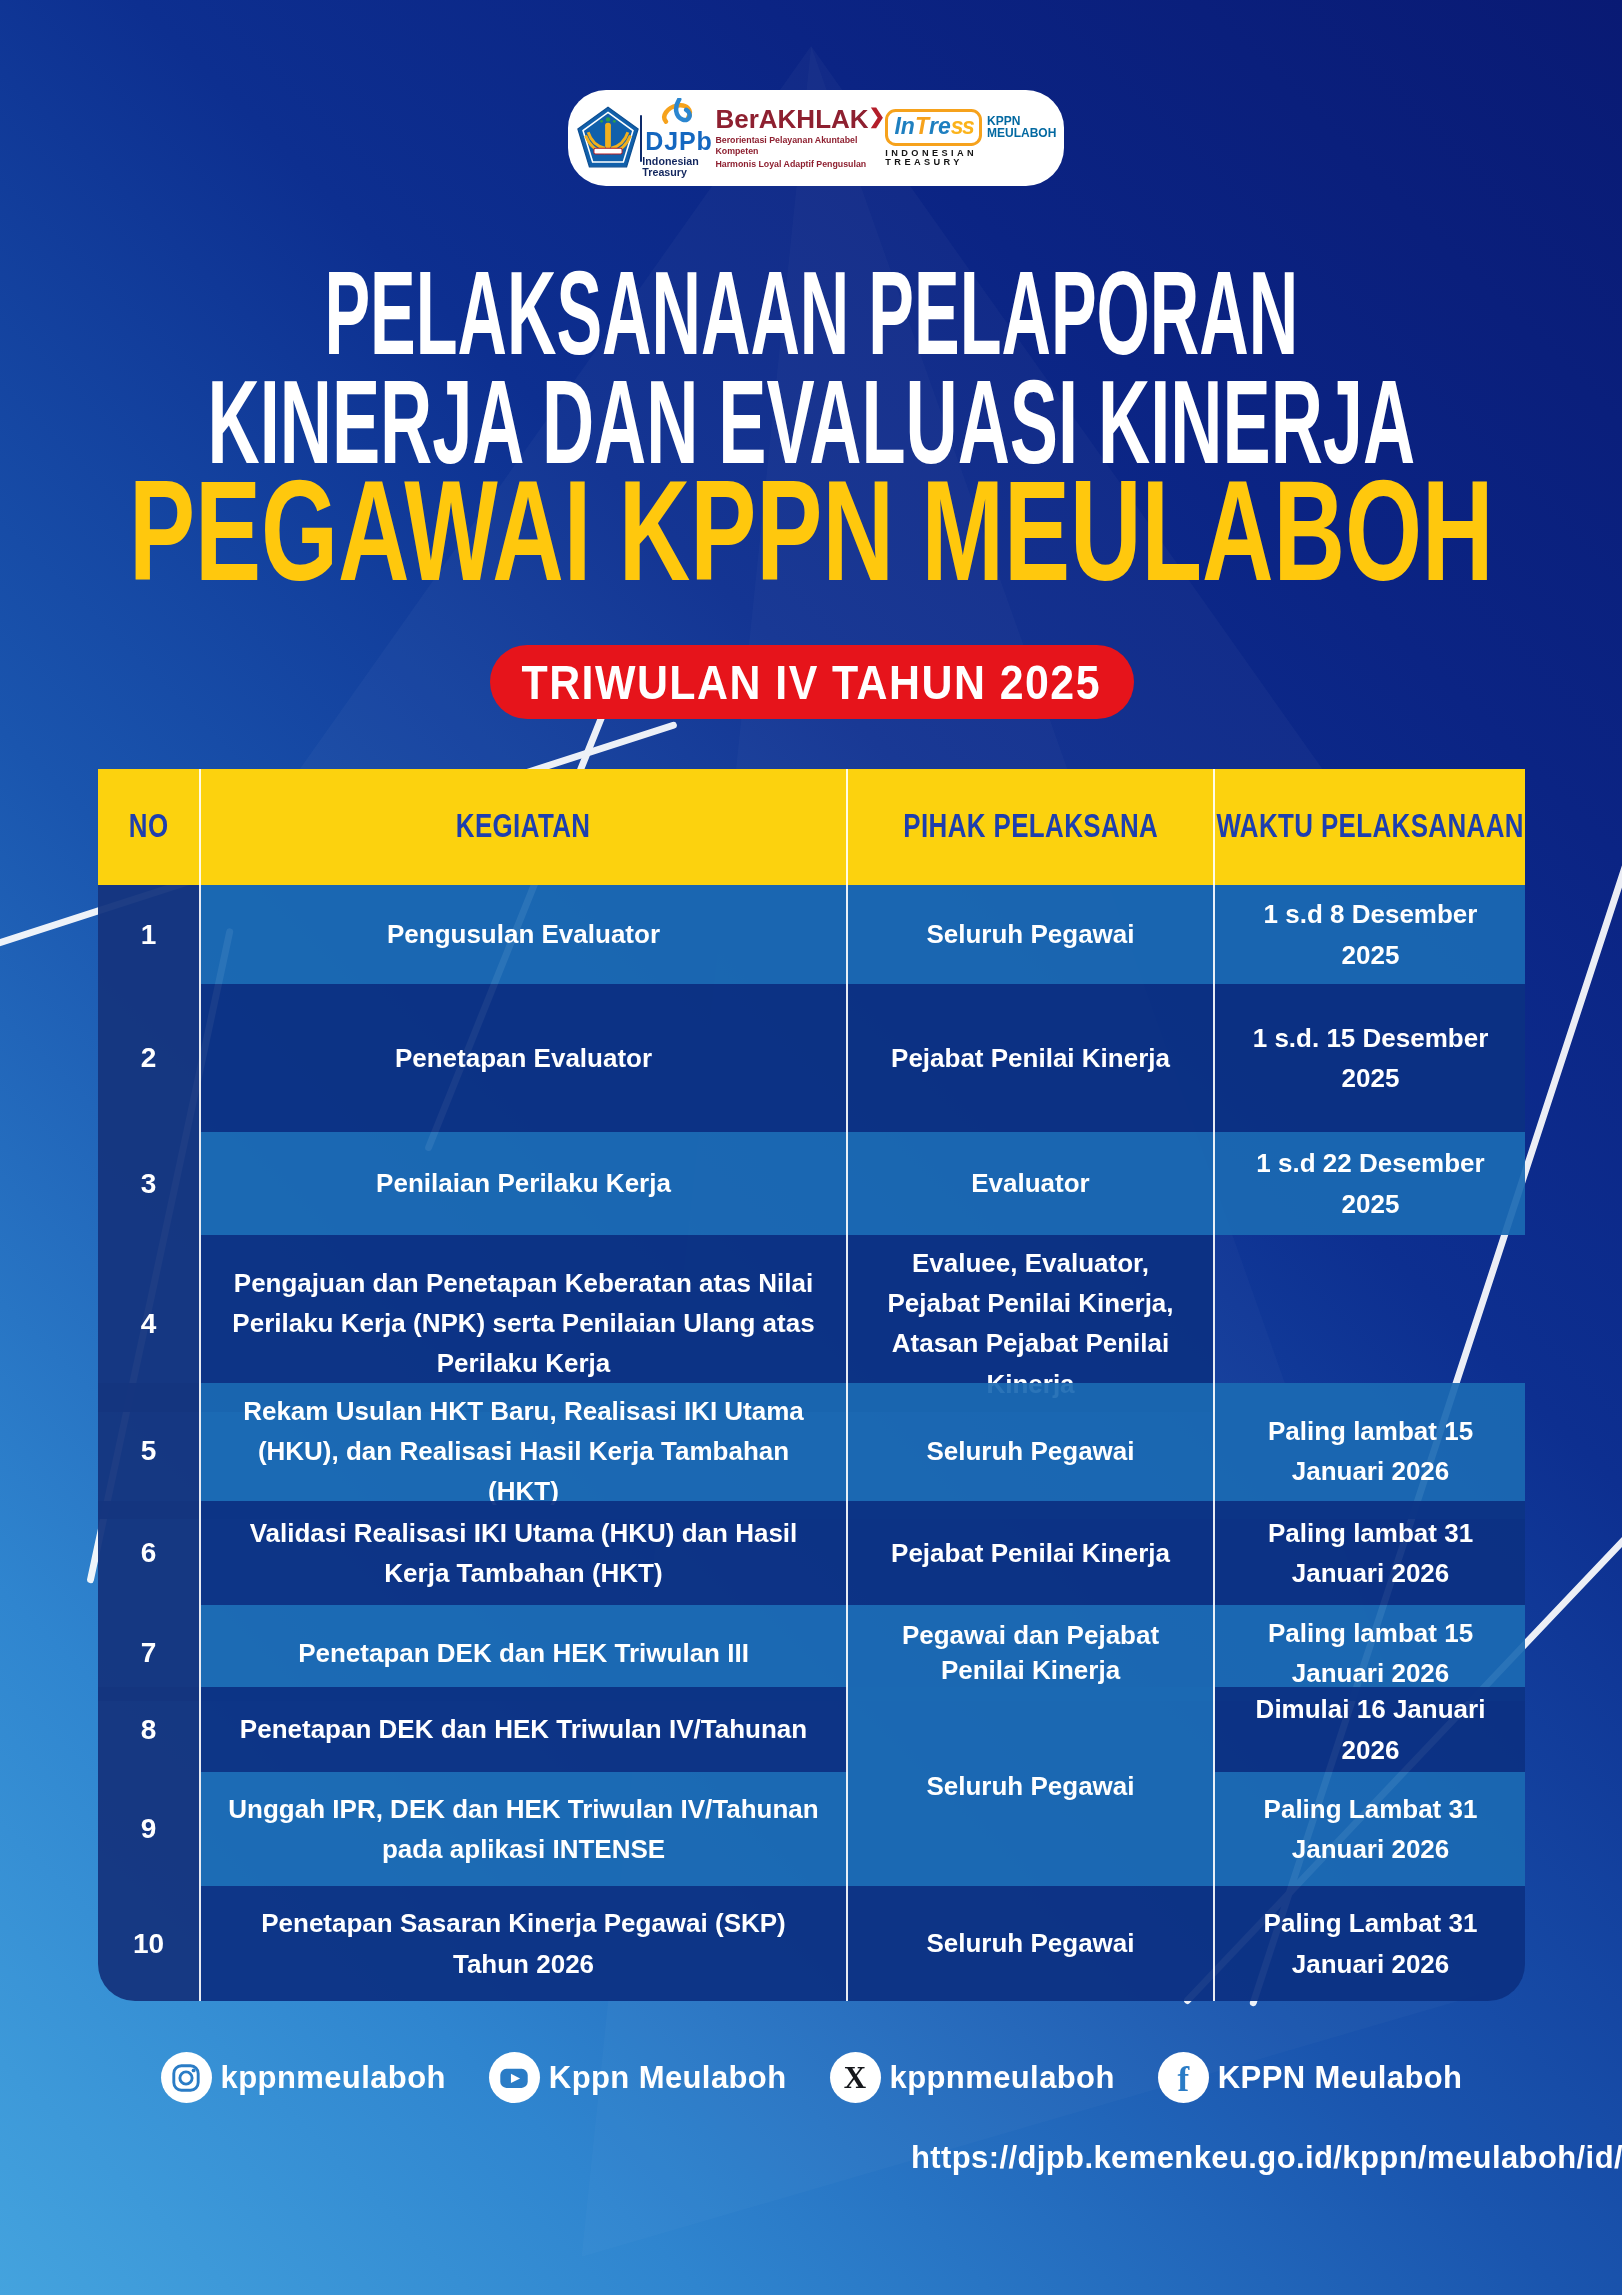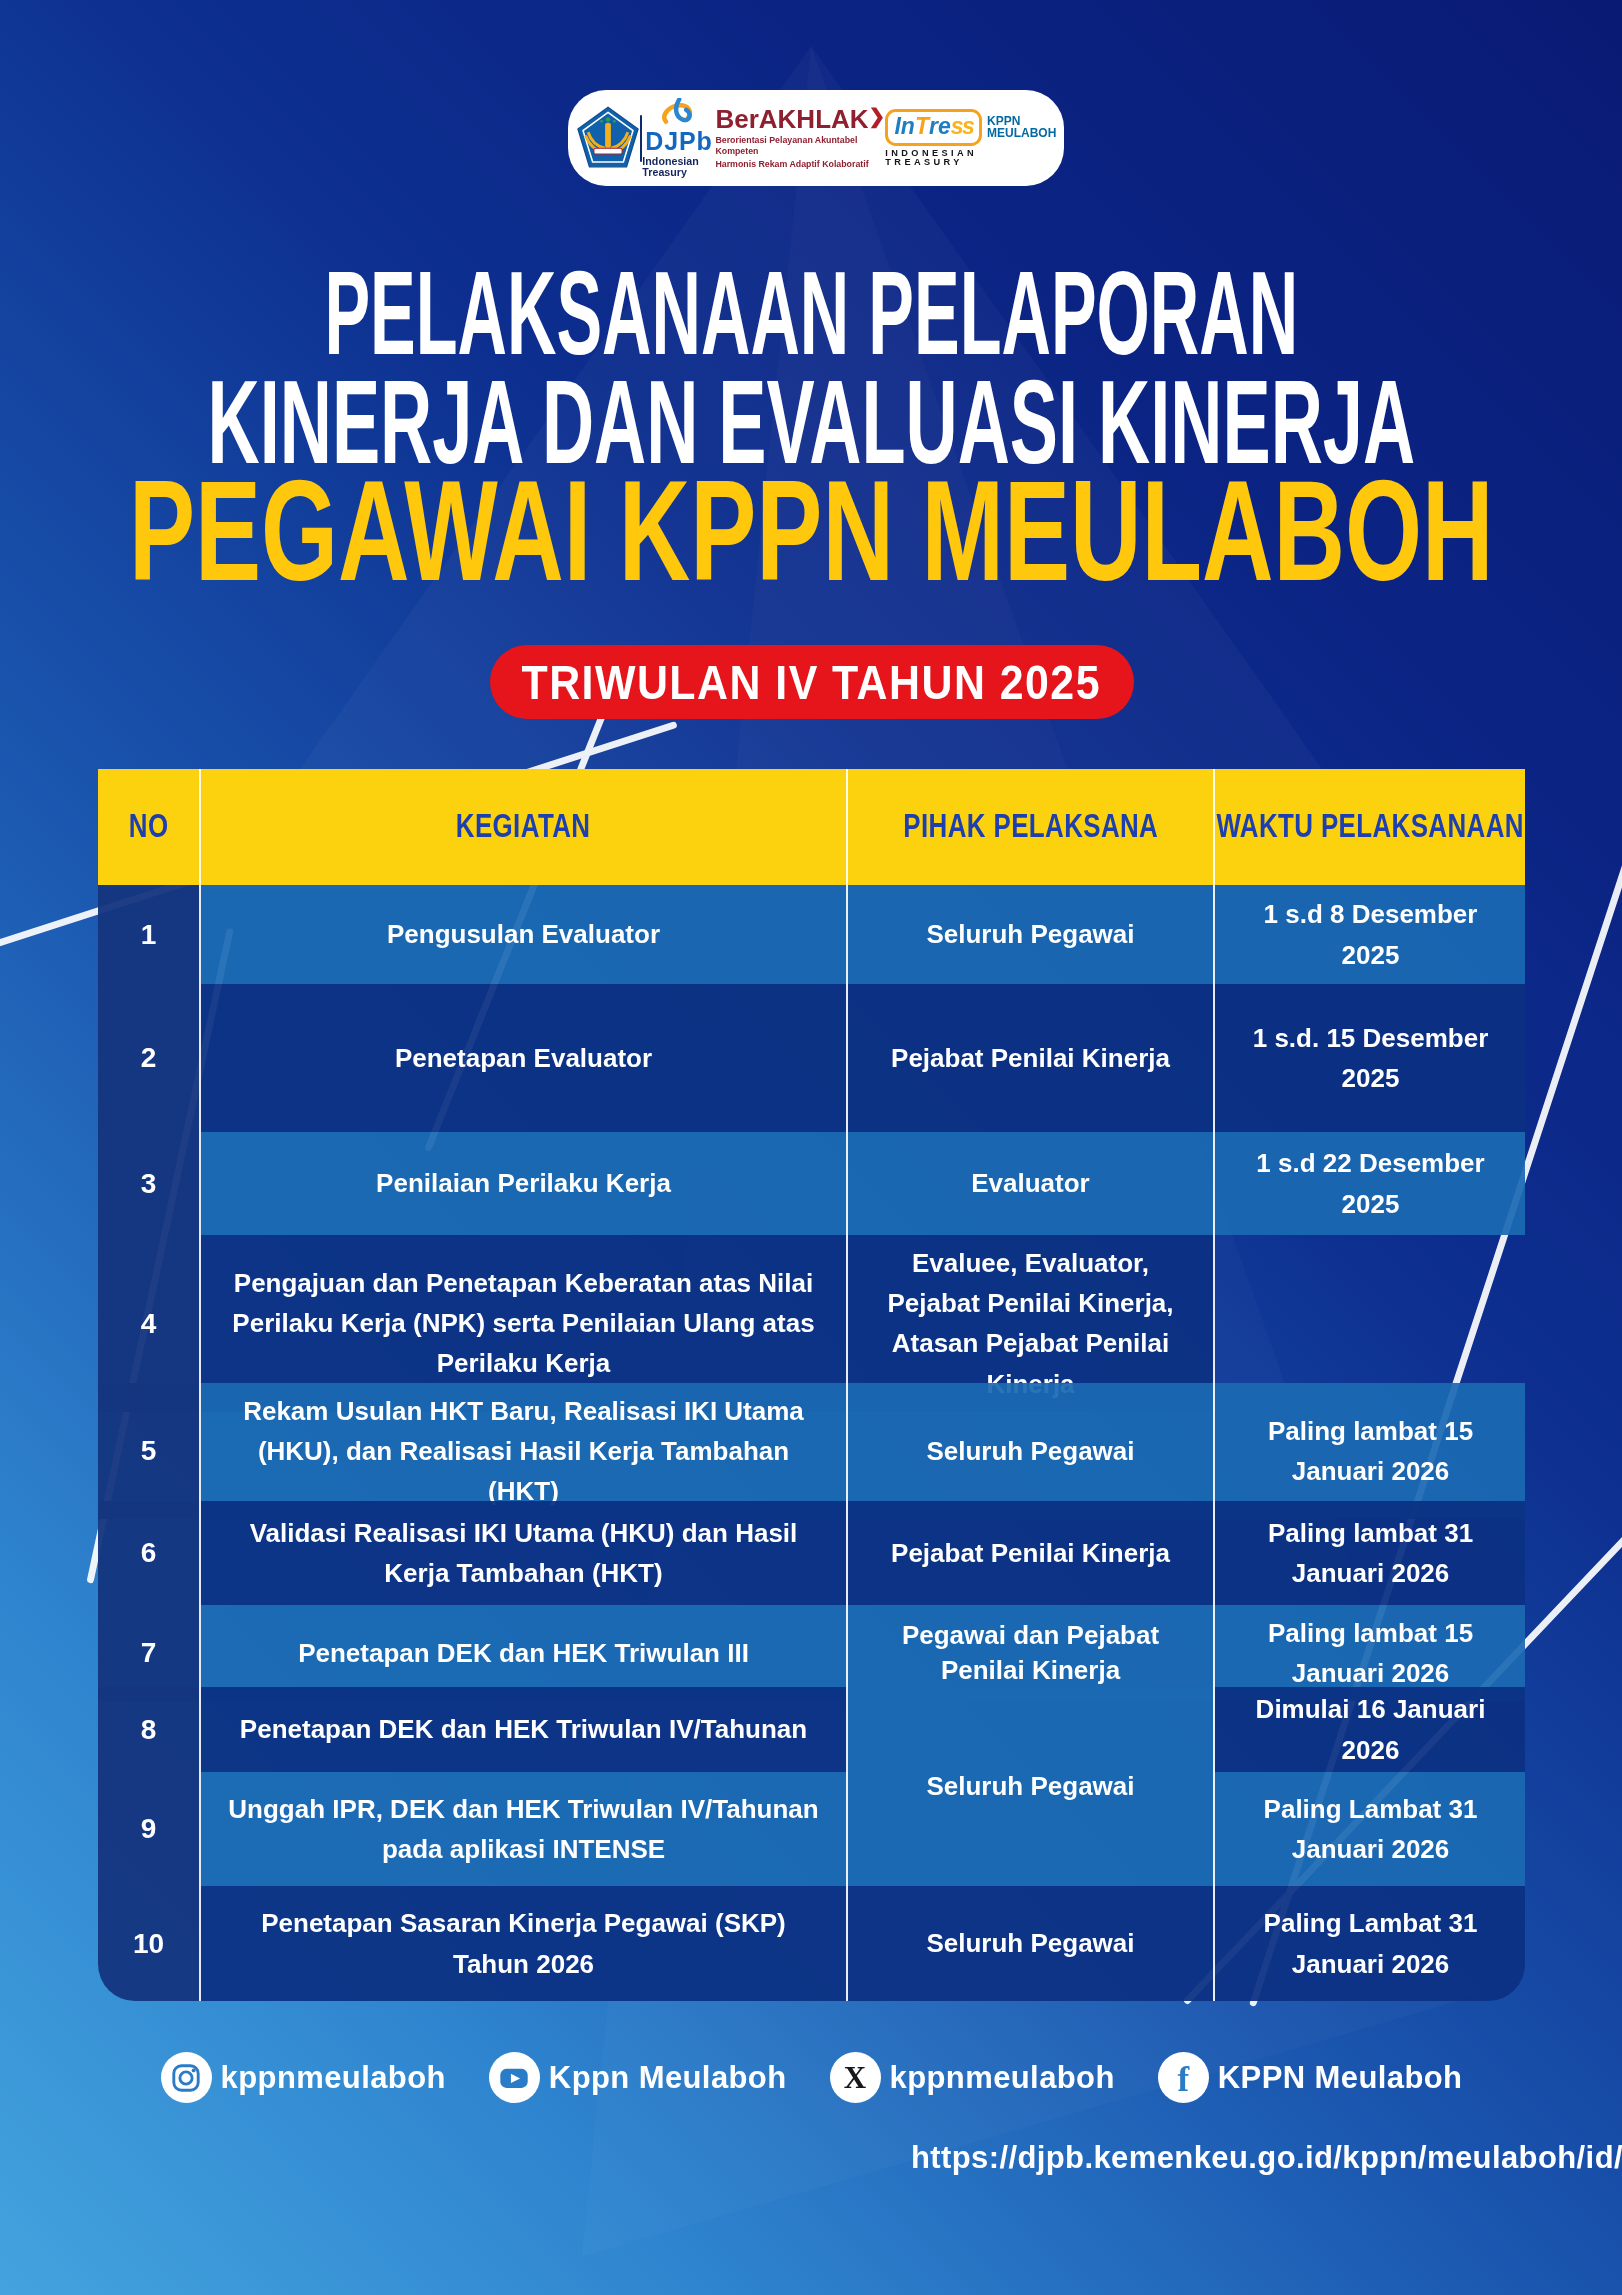--- a/index.html
+++ b/index.html
@@ -110,21 +110,21 @@
       <svg width="43" height="32" viewBox="0 0 60 46">
         <path d="M12,34 A19,13 -20 1 1 44,28" stroke="#f6a21c" stroke-width="6.5" fill="none" stroke-linecap="round"></path>
         <path d="M31,2 C24,13 25,27 36,31 C46,35 50,22 41,17" stroke="#2b86d0" stroke-width="6.5" fill="none" stroke-linecap="round"></path>
       </svg>
       <div class="t">DJPb</div>
       <div class="s">Indonesian Treasury</div>
     </div>
     <div class="berakhlak">
       <div class="ba-title"><span>BerAKHLAK</span><span class="chev">❯</span></div>
       <div class="ba-tag">Berorientasi Pelayanan Akuntabel Kompeten</div>
-      <div class="ba-tag">Harmonis Rekam Adaptif Kolaboratif</div>
+      <div class="ba-tag">Harmonis Loyal Adaptif Pengusulan</div>
     </div>
     <div class="intress">
       <div class="it-row">
         <div class="it-box">
           <span class="it-w1">In</span>
             <span class="it-wT">T</span>
             <span class="it-w1">re</span>
             <span class="it-w2">ss</span>
         </div>
         <div class="it-org">

